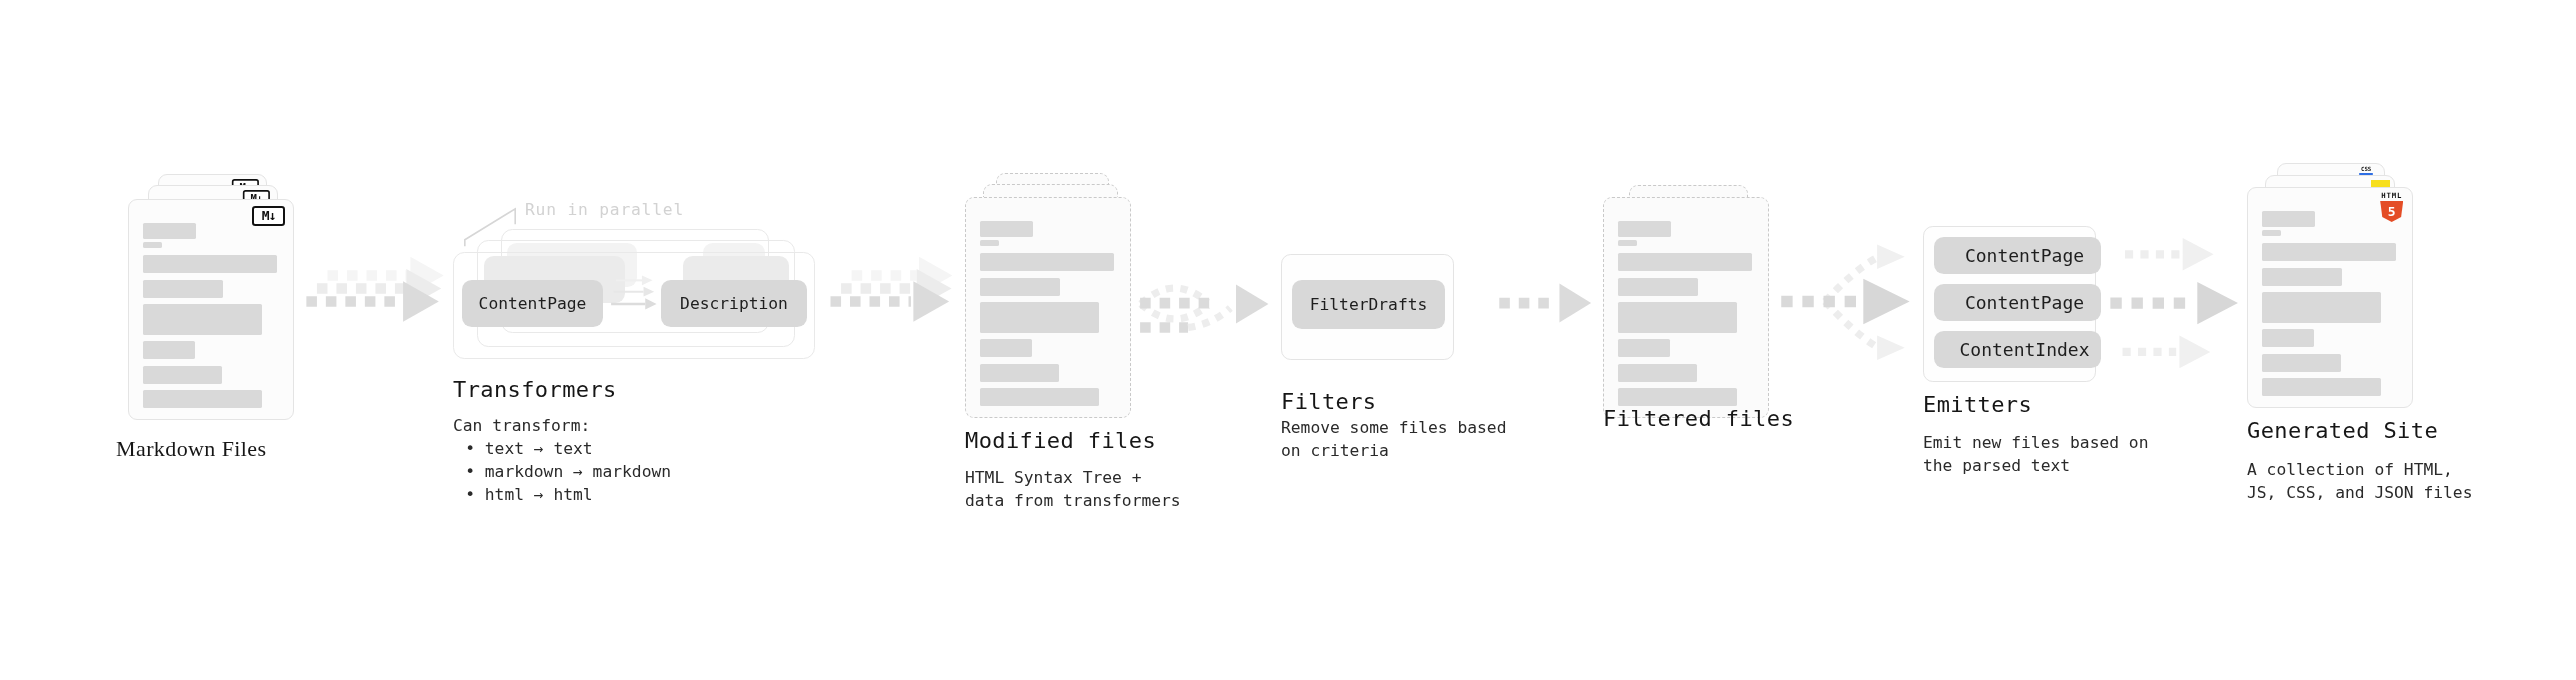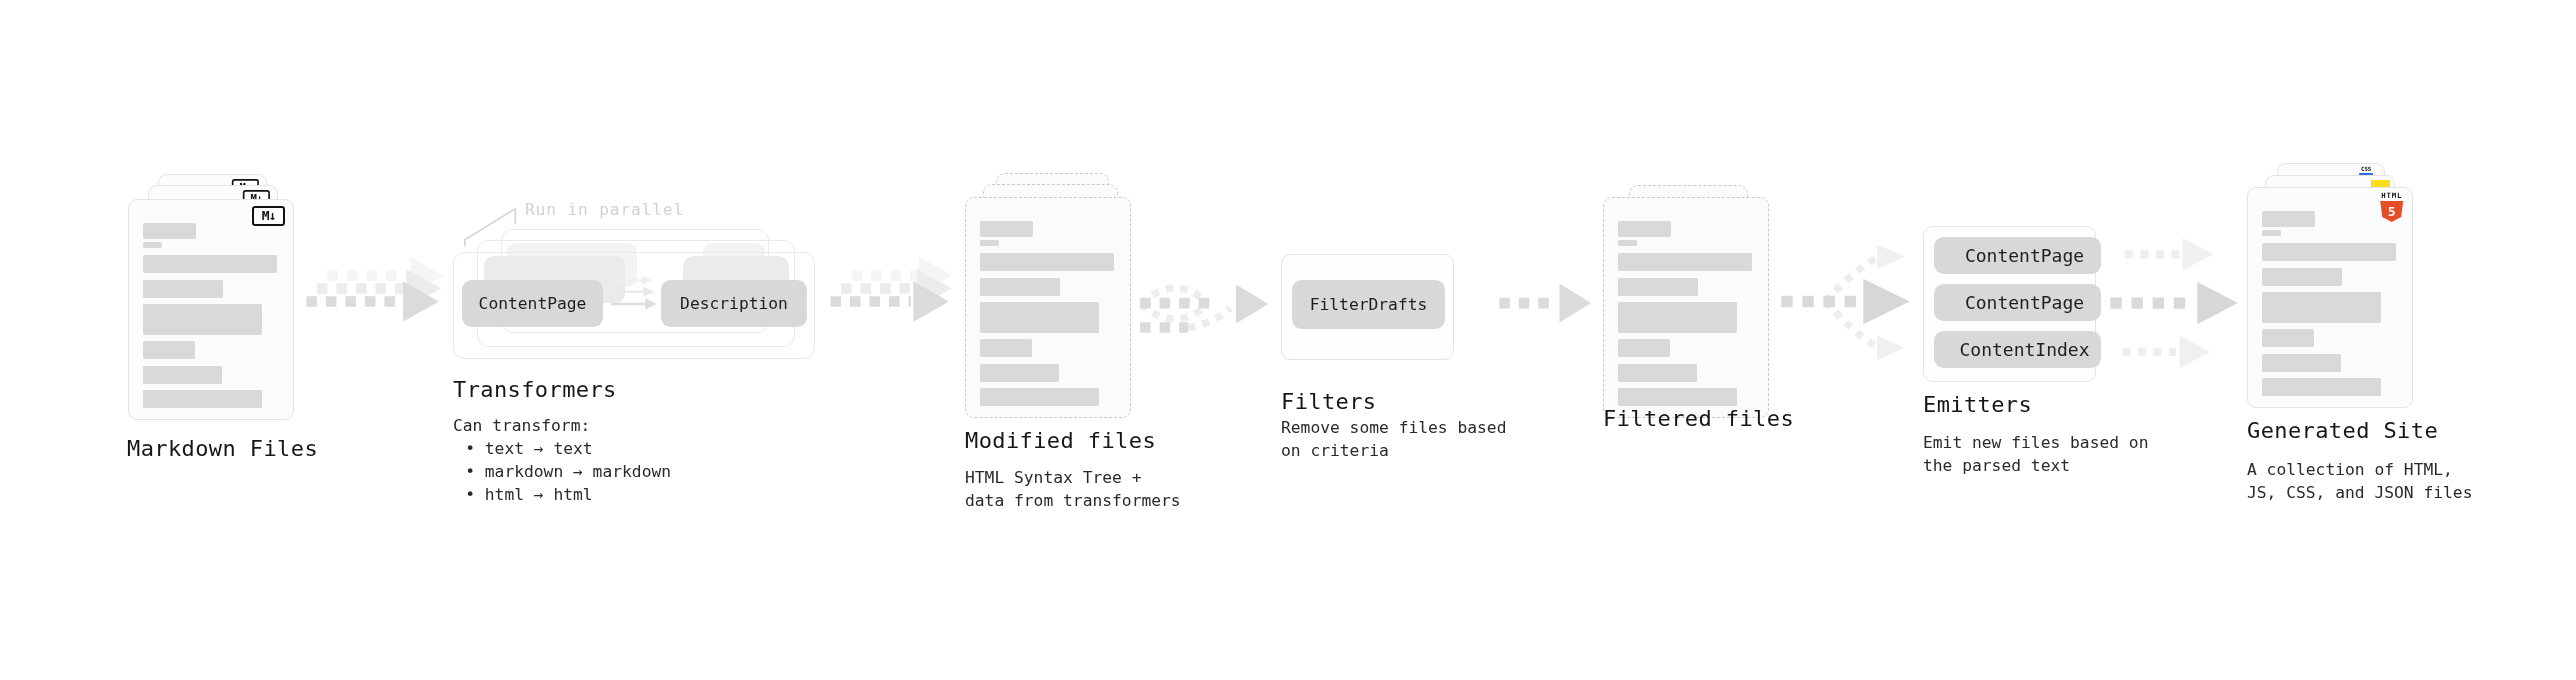--- a/index.html
+++ b/index.html
@@ -73,21 +73,21 @@
   #mod-b2{left:983px;top:184px;width:135px;}
   #mod-front{left:965px;top:197px;}
   #fil-b2{left:1629px;top:185px;width:119px;}
   #fil-front{left:1603px;top:197px;}
   #gen-b3{left:2277px;top:163px;width:108px;height:41px;}
   #gen-b2{left:2265px;top:175px;width:130px;height:42px;}
   #gen-front{left:2247px;top:187px;}
 
   
   .title{position:absolute;font-size:22px;font-weight:500;color:var(--title-text);letter-spacing:0.4px;white-space:nowrap;}
-  #t-md{left:127px;top:436px;}
+  #t-md{left:116px;top:436px;font-family:Liberation Serif, serif;}
   #t-tf{left:453px;top:377px;}
   #t-mod{left:965px;top:428px;}
   #t-flt{left:1281px;top:377px;margin-top:12px;}
   #t-fil{left:1603px;top:406px;}
   #t-emt{left:1923px;top:392px;}
   #t-gen{left:2247px;top:418px;}
   .caption{position:absolute;font-size:16.3px;line-height:23px;color:var(--body-text);white-space:nowrap;}
   #c-tf{left:453px;top:414px;}
   #c-tf .indent{padding-left:12.2px;}
   #c-mod{left:965px;top:466px;}

